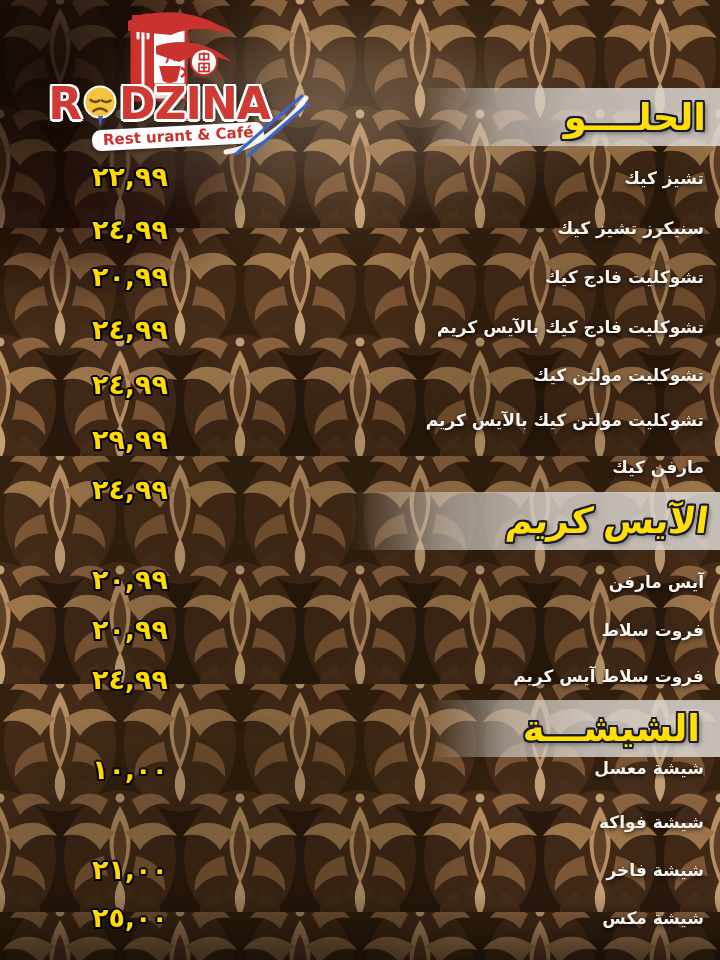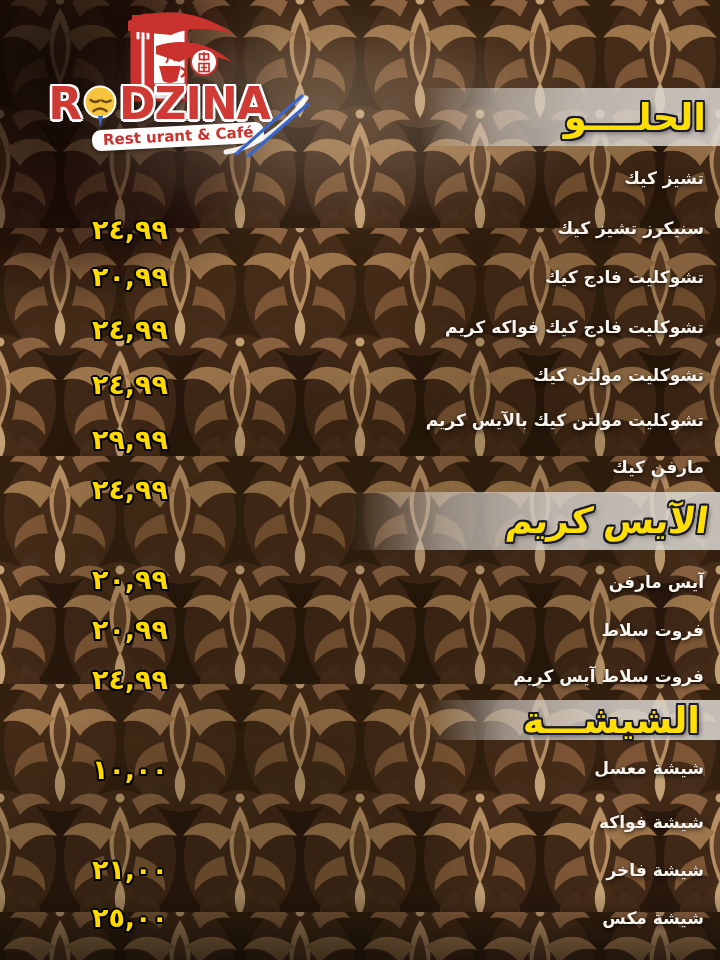--- a/index.html
+++ b/index.html
@@ -167,30 +167,31 @@
       <line x1="26" y1="66" x2="86" y2="14" stroke="#3a66c9" stroke-width="3.2" stroke-linecap="round"></line>
     </svg>
   </div>
 
   <div class="band b1" style="top:88px;height:58px;left:420px">
     <span class="header" dir="rtl">الحلــــو</span>
   </div>
   <div class="band b2" style="top:492px;height:58px;left:350px">
     <span class="header" dir="rtl">الآيس كريم</span>
   </div>
-  <div class="band b3" style="top:700px;height:40px;left:430px">
+  <div class="band b3" style="top:700px;height:57px;left:430px">
     <span class="header" dir="rtl">الشيشـــة</span>
   </div>
 
 <div class="item" dir="rtl" style="top: 161px;">تشيز كيك</div>
+    <div class="price" dir="rtl" style="top: 160px;">٢٢,٩٩</div>
     <div class="item" dir="rtl" style="top: 211px;">سنيكرز تشيز كيك</div>
     <div class="price" dir="rtl" style="top: 213px;">٢٤,٩٩</div>
     <div class="item" dir="rtl" style="top: 260px;">تشوكليت فادج كيك</div>
     <div class="price" dir="rtl" style="top: 260px;">٢٠,٩٩</div>
-    <div class="item" dir="rtl" style="top: 310px;">تشوكليت فادج كيك فواكه كريم</div>
+    <div class="item" dir="rtl" style="top: 310px;">تشوكليت فادج كيك بالآيس كريم</div>
     <div class="price" dir="rtl" style="top: 313px;">٢٤,٩٩</div>
     <div class="item" dir="rtl" style="top: 358px;">تشوكليت مولتن كيك</div>
     <div class="price" dir="rtl" style="top: 368px;">٢٤,٩٩</div>
     <div class="item" dir="rtl" style="top: 403px;">تشوكليت مولتن  كيك  بالآيس كريم</div>
     <div class="price" dir="rtl" style="top: 423px;">٢٩,٩٩</div>
     <div class="item" dir="rtl" style="top: 450px;">مارفن كيك</div>
     <div class="price" dir="rtl" style="top: 473px;">٢٤,٩٩</div>
     <div class="item" dir="rtl" style="top: 565px;">آيس مارفن</div>
     <div class="price" dir="rtl" style="top: 563px;">٢٠,٩٩</div>
     <div class="item" dir="rtl" style="top: 613px;">فروت سلاط</div>

